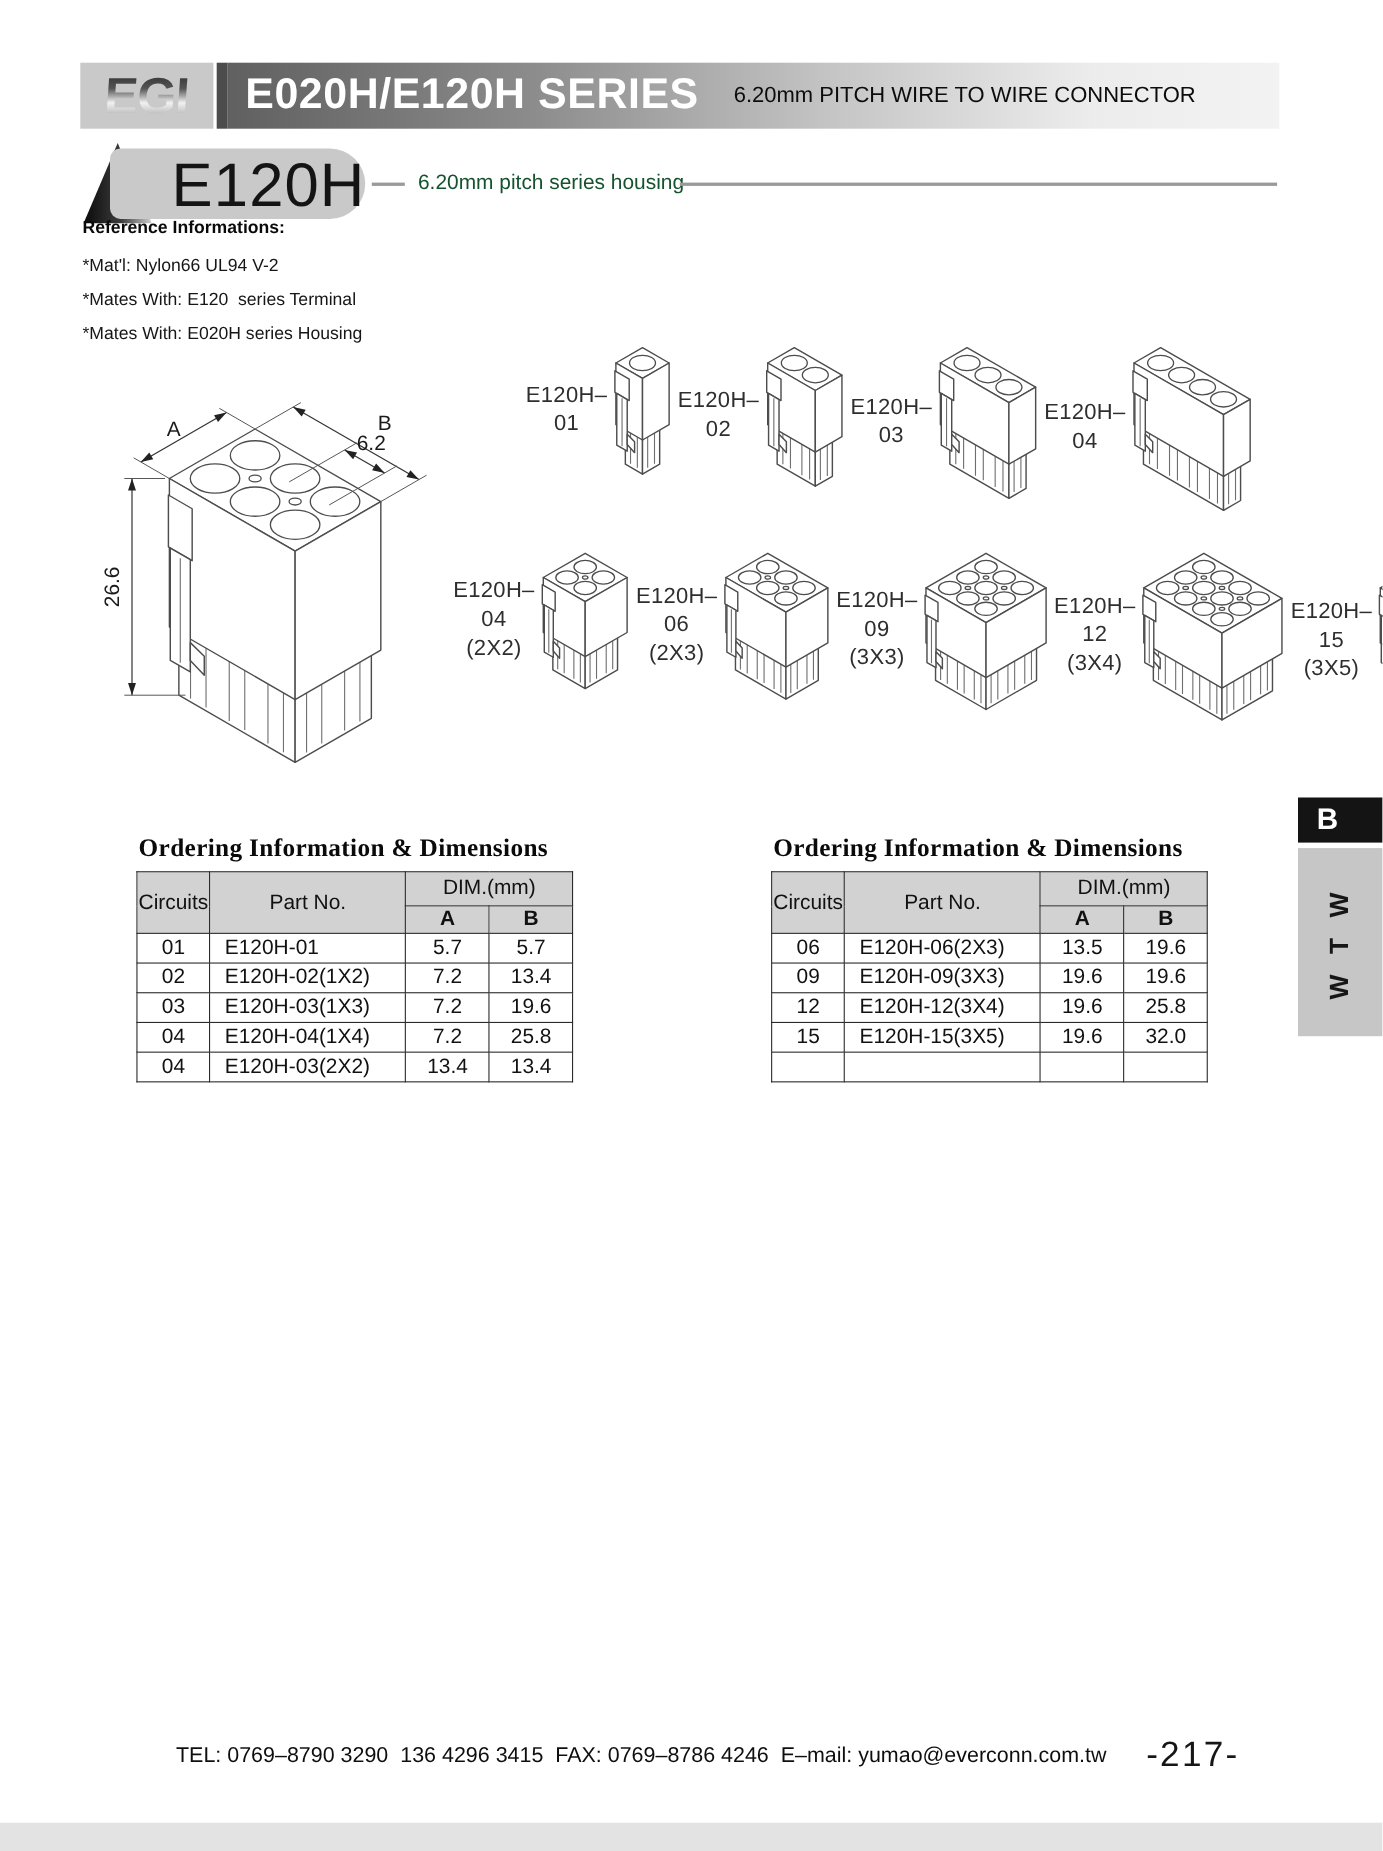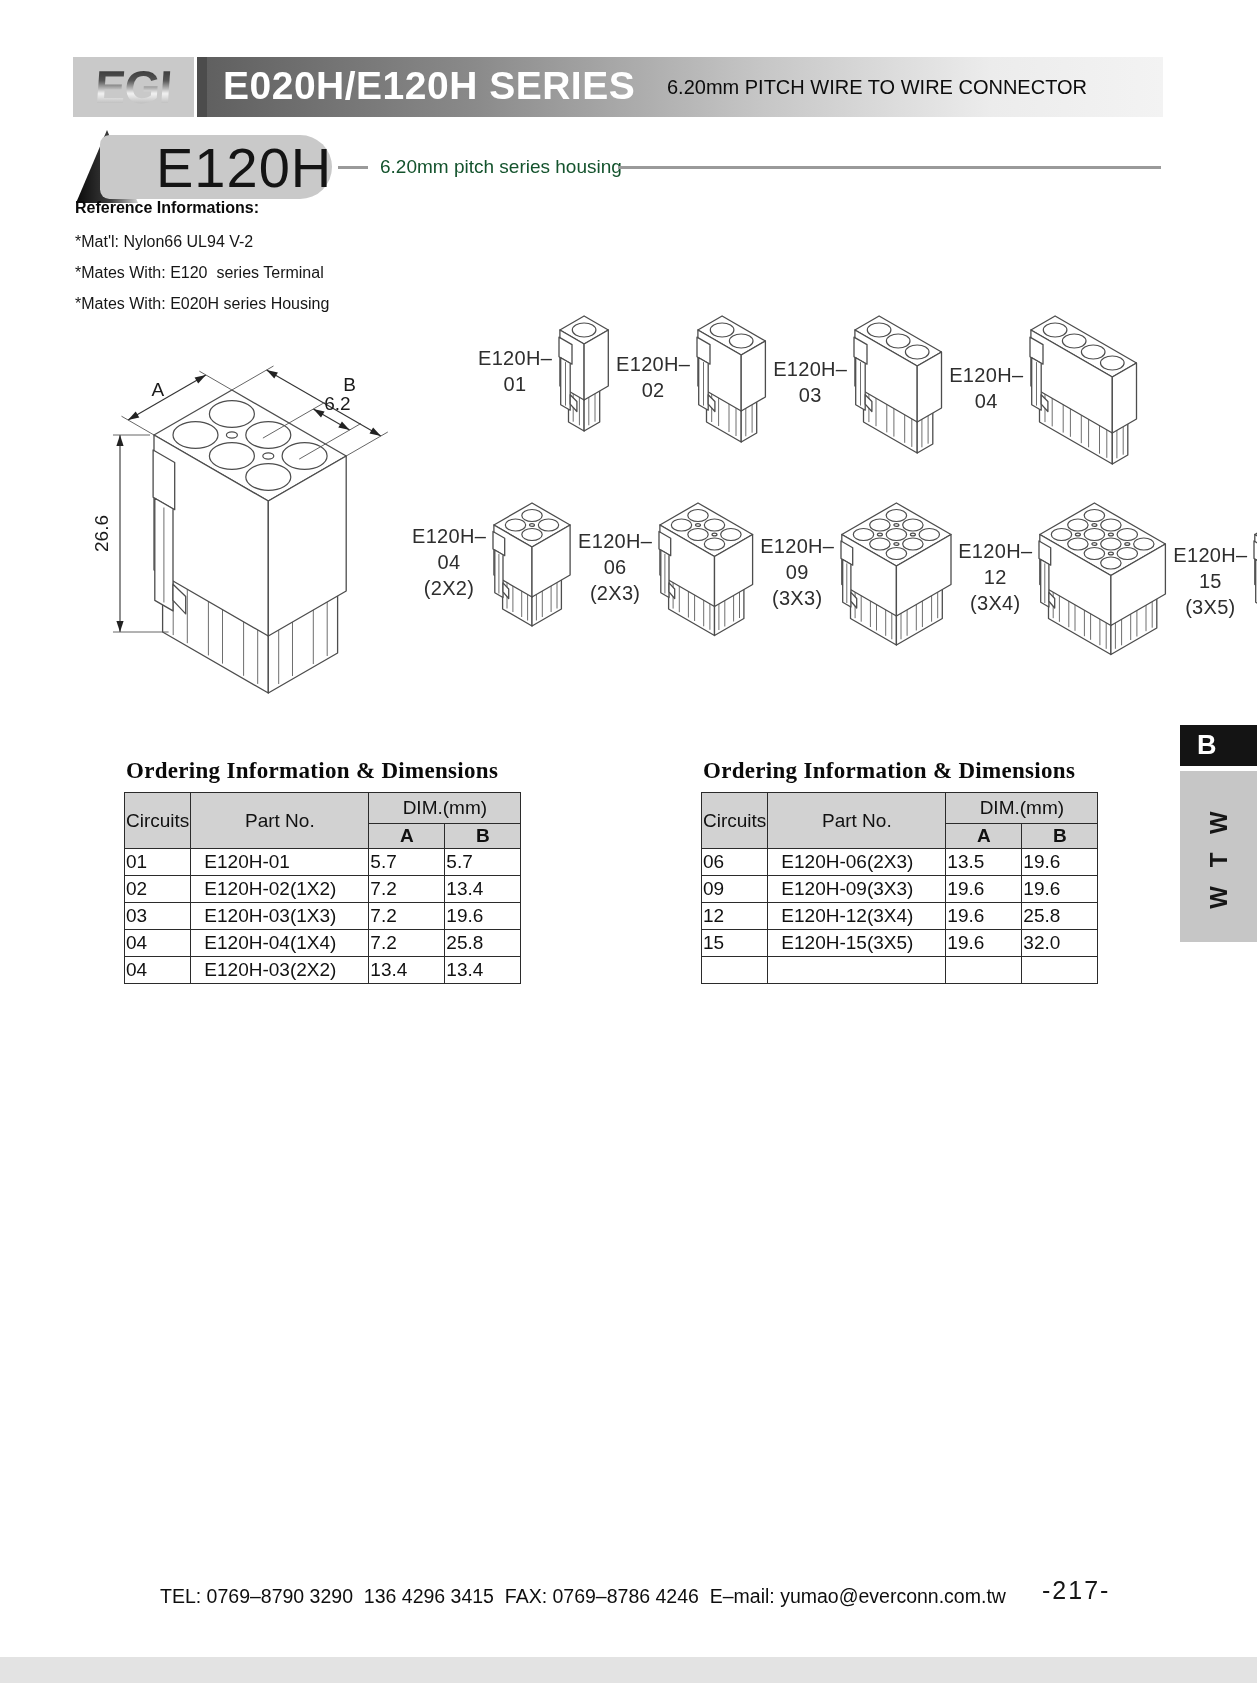--- a/index.html
+++ b/index.html
@@ -48,33 +48,33 @@
   
   .ord-block{position:absolute;top:758px;}
   #table-left{left:124px;} #table-right{left:701px;}
   .ord-title{font-family:"Liberation Serif",serif;font-weight:bold;font-size:23px;color:#0a0a0a;
              margin:0 0 8px 2px;letter-spacing:0.3px;}
   table.ord{border-collapse:collapse;table-layout:fixed;}
   table.ord th,table.ord td{border:1.6px solid #2b2b2b;font-size:19px;color:#111;overflow:hidden;white-space:nowrap;}
   table.ord th{background:#d2d2d2;font-weight:normal;text-align:center;}
   table.ord th.hb{font-weight:bold;}
   tr.hr1 th{height:28px;} tr.hr2 th{height:22px;}
-  table.ord td{height:24px;text-align:left;background:#fff;}
+  table.ord td{height:24px;text-align:center;background:#fff;}
   table.ord td.cp{text-align:left;padding-left:13px;}
   
   #side-tab{position:absolute;left:1180px;top:725px;width:77px;height:41px;background:#141414;
             display:flex;align-items:center;}
   #side-tab span{color:#fff;font-size:27px;font-weight:bold;padding-left:17px;}
   #side-wtw{position:absolute;left:1180px;top:771px;width:77px;height:171px;background:#c6c6c6;
             display:flex;align-items:center;justify-content:center;}
   #side-wtw span{transform:rotate(-90deg);font-size:24px;font-weight:bold;color:#161616;
                  letter-spacing:6px;white-space:pre;}
   
   #footer-contact{position:absolute;left:160px;top:1585px;font-size:19.5px;color:#0e0e0e;white-space:pre;}
-  #footer-page{position:absolute;left:1042px;top:1576px;font-size:25px;color:#161616;letter-spacing:2px;}
+  #footer-page{position:absolute;left:1042px;top:1576px;font-size:32px;color:#161616;letter-spacing:2px;}
   #bottom-strip{position:absolute;left:0;top:1657px;width:1257px;height:26px;background:#e3e3e3;}
 </style>
 </head>
 <body>
 
 <div id="page">
 
   <div id="logo-box">
     <span id="logo-text">EGI</span>
   </div>

